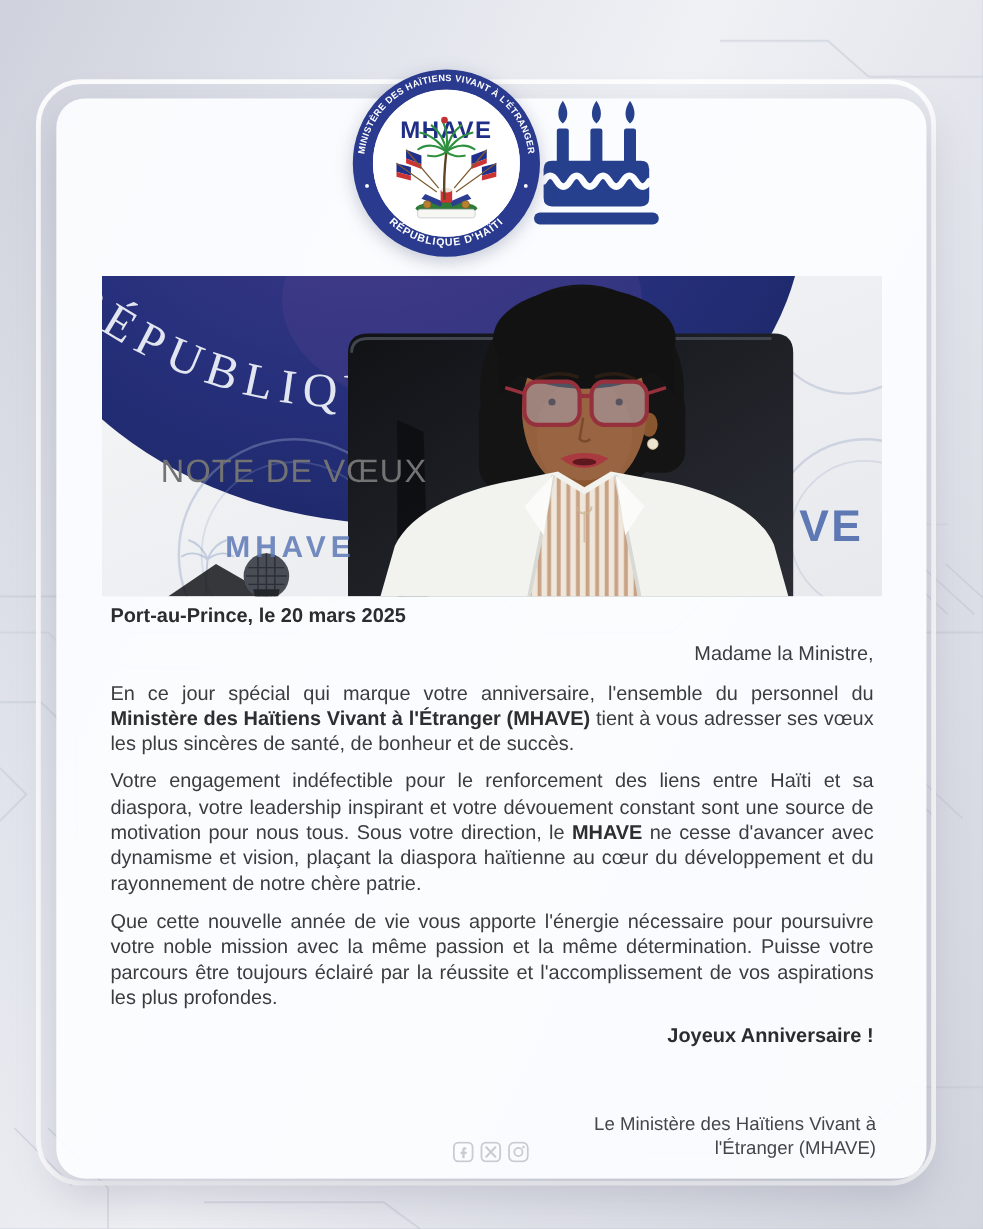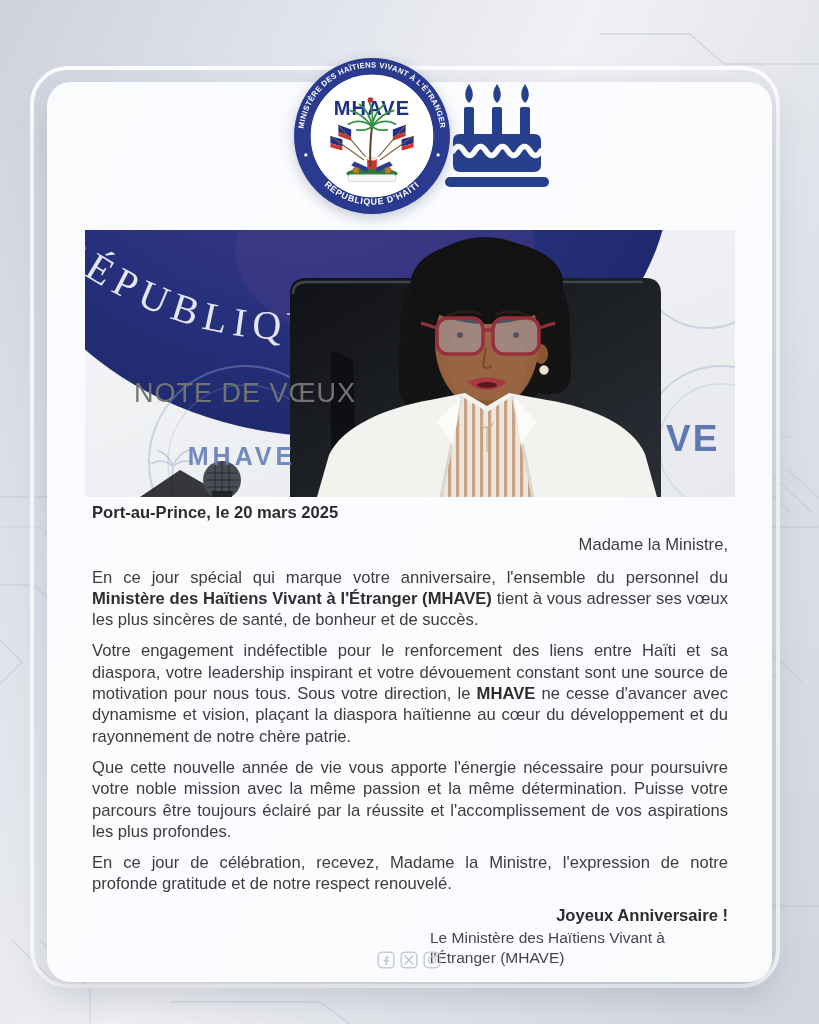--- a/index.html
+++ b/index.html
@@ -24,21 +24,21 @@
     font-size:25px;font-weight:700;letter-spacing:4px;color:#5d79b6;opacity:.85;}
   .wm-ve{position:absolute;left:581px;top:188px;z-index:4;
     font-size:37px;font-weight:700;letter-spacing:2px;color:#3c5ca6;opacity:.8;}
   .letter{position:absolute;left:92px;top:502px;width:636px;z-index:3;color:#3c3c3e;
     font-size:16.6px;line-height:21.3px;}
   .letter p{margin:0 0 10px;text-align:justify;}
   .letter .date{font-weight:700;color:#2c2c2e;margin-bottom:11px;text-align:left;}
   .letter .salutation{margin-bottom:11px;text-align:right;}
   .letter b{color:#2e2e30;}
   .letter .closing{font-weight:700;color:#2c2c2e;text-align:right;margin-bottom:0;}
-  .signature{position:absolute;left:430px;top:928px;width:300px;z-index:3;
+  .signature{position:absolute;left:430px;top:928px;width:300px;z-index:3;text-align:right;
     font-size:15.5px;line-height:20px;color:#46464a;}
   .social{position:absolute;left:377px;top:951px;z-index:3;display:flex;gap:5px;}
   .social svg{display:block;cursor:pointer;}
 </style>
 </head>
 <body>
 
 <div class="page">
 
   <svg class="bg-pattern" width="819" height="1024" viewBox="0 0 819 1024">
@@ -231,21 +231,20 @@
     <div class="wm-ve">VE</div>
   </div>
 
   <div class="letter">
     <p class="date">Port-au-Prince, le 20 mars 2025</p>
     <p class="salutation">Madame la Ministre,</p>
     <div>
         <p><span>En ce jour spécial qui marque votre anniversaire, l'ensemble du personnel du </span><b>Ministère des Haïtiens Vivant à l'Étranger (MHAVE)</b><span> tient à vous adresser ses vœux les plus sincères de santé, de bonheur et de succès.</span></p>
         <p><span>Votre engagement indéfectible pour le renforcement des liens entre Haïti et sa diaspora, votre leadership inspirant et votre dévouement constant sont une source de motivation pour nous tous. Sous votre direction, le </span><b>MHAVE</b><span> ne cesse d'avancer avec dynamisme et vision, plaçant la diaspora haïtienne au cœur du développement et du rayonnement de notre chère patrie.</span></p>
         <p><span>Que cette nouvelle année de vie vous apporte l'énergie nécessaire pour poursuivre votre noble mission avec la même passion et la même détermination. Puisse votre parcours être toujours éclairé par la réussite et l'accomplissement de vos aspirations les plus profondes.</span></p>
-        <p><span>En ce jour de célébration, recevez, Madame la Ministre, l'expression de notre profonde gratitude et de notre respect renouvelé.</span></p>
       </div>
     <p class="closing">Joyeux Anniversaire !</p>
   </div>
 
   <div class="signature">
     <div>Le Ministère des Haïtiens Vivant à</div>
     <div>l'Étranger (MHAVE)</div>
   </div>
 
   <div class="social">

